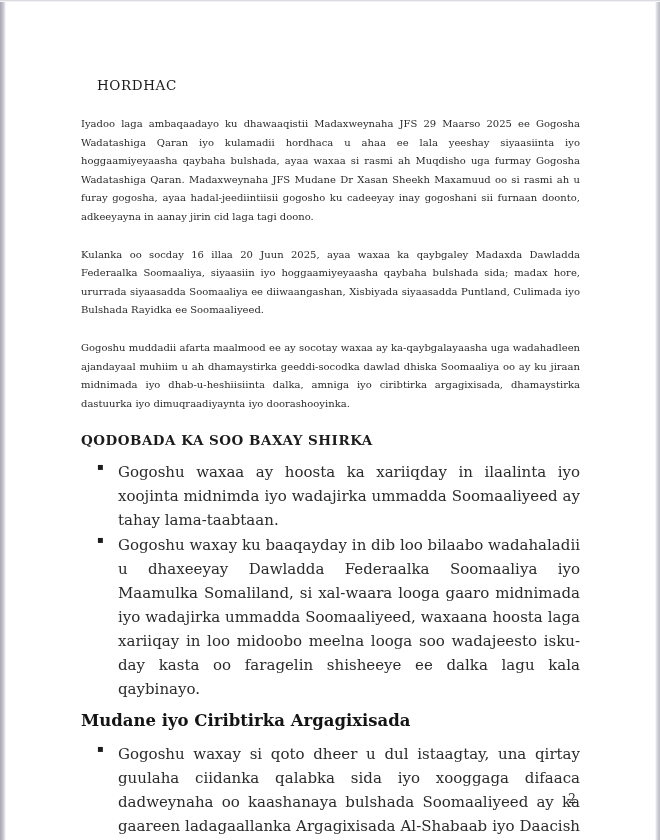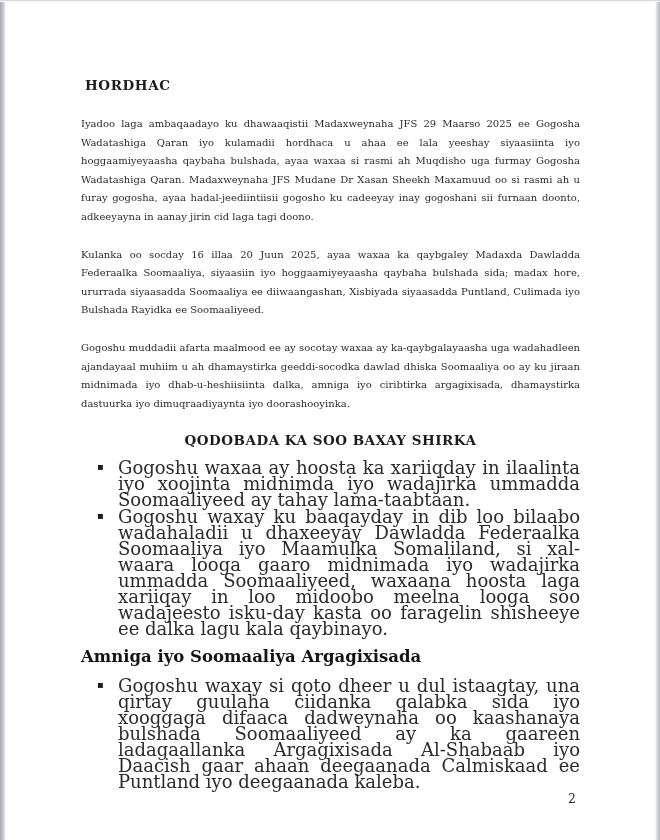--- a/index.html
+++ b/index.html
@@ -25,38 +25,37 @@
     background: linear-gradient(to bottom, #cfcfd8, #ffffff);
   }
   .content {
     position: absolute;
     left: 81px; top: 0;
     width: 499px;
     padding-top: 77px;
   }
   .intro-heading {
     font-size: 13.5px;
-    font-weight: bold;
+    font-weight: normal;
     color: #1c1c1c;
     letter-spacing: 0.6px;
-    margin: 0 0 22px 4px;
+    margin: 0 0 22px 16px;
   }
   p.body-par {
     font-size: 10px;
     line-height: 18.6px;
     text-align: justify;
     margin: 0 0 19px 0;
   }
   .outcomes-heading {
     font-size: 13.5px;
     font-weight: bold;
     color: #1c1c1c;
     letter-spacing: 0.5px;
     margin: 4px 0 12px 0;
-    text-align: center;
   }
   .section-title {
     font-size: 16.5px;
     font-weight: bold;
     color: #141414;
     margin: 0 0 12px 0;
   }
   ul.bullets {
     list-style: none;
     margin: 0 0 10px 0;
@@ -68,22 +67,22 @@
     margin: 0 0 1px 0;
   }
   ul.bullets .marker {
     position: absolute;
     left: 16px; top: 1px;
     font-size: 10px;
     color: #1c1c1c;
   }
   ul.bullets .btext {
     display: block;
-    font-size: 18px;
-    line-height: 16px;
+    font-size: 15px;
+    line-height: 24px;
     text-align: justify;
   }
   .page-number {
     position: absolute;
     top: 791px;
     left: 568px;
     font-size: 12.5px;
     color: #2b2b2b;
   }
 </style>
@@ -111,21 +110,21 @@
     <li>
       <span class="marker">▪</span>
       <span class="btext">Gogoshu waxaa ay hoosta ka xariiqday in ilaalinta iyo xoojinta midnimda iyo wadajirka ummadda Soomaaliyeed ay tahay lama-taabtaan.</span>
     </li>
     <li>
       <span class="marker">▪</span>
       <span class="btext">Gogoshu waxay ku baaqayday in dib loo bilaabo wadahaladii u dhaxeeyay Dawladda Federaalka Soomaaliya iyo Maamulka Somaliland, si xal-waara looga gaaro midnimada iyo wadajirka ummadda Soomaaliyeed, waxaana hoosta laga xariiqay in loo midoobo meelna looga soo wadajeesto isku-day kasta oo faragelin shisheeye ee dalka lagu kala qaybinayo.</span>
     </li>
   </ul>
 
-  <h3 class="section-title">Amniga iyo Soomaaliya Argagixisada</h3>
+  <h3 class="section-title">Mudane iyo Ciribtirka Argagixisada</h3>
 
   <ul class="bullets">
     <li>
       <span class="marker">▪</span>
       <span class="btext">Gogoshu waxay si qoto dheer u dul istaagtay, una qirtay guulaha ciidanka qalabka sida iyo xooggaga difaaca dadweynaha oo kaashanaya bulshada Soomaaliyeed ay ka gaareen ladagaallanka Argagixisada Al-Shabaab iyo Daacish gaar ahaan deegaanada Calmiskaad ee Puntland iyo deegaanada kaleba.</span>
     </li>
   </ul>
 
 </div>
 

